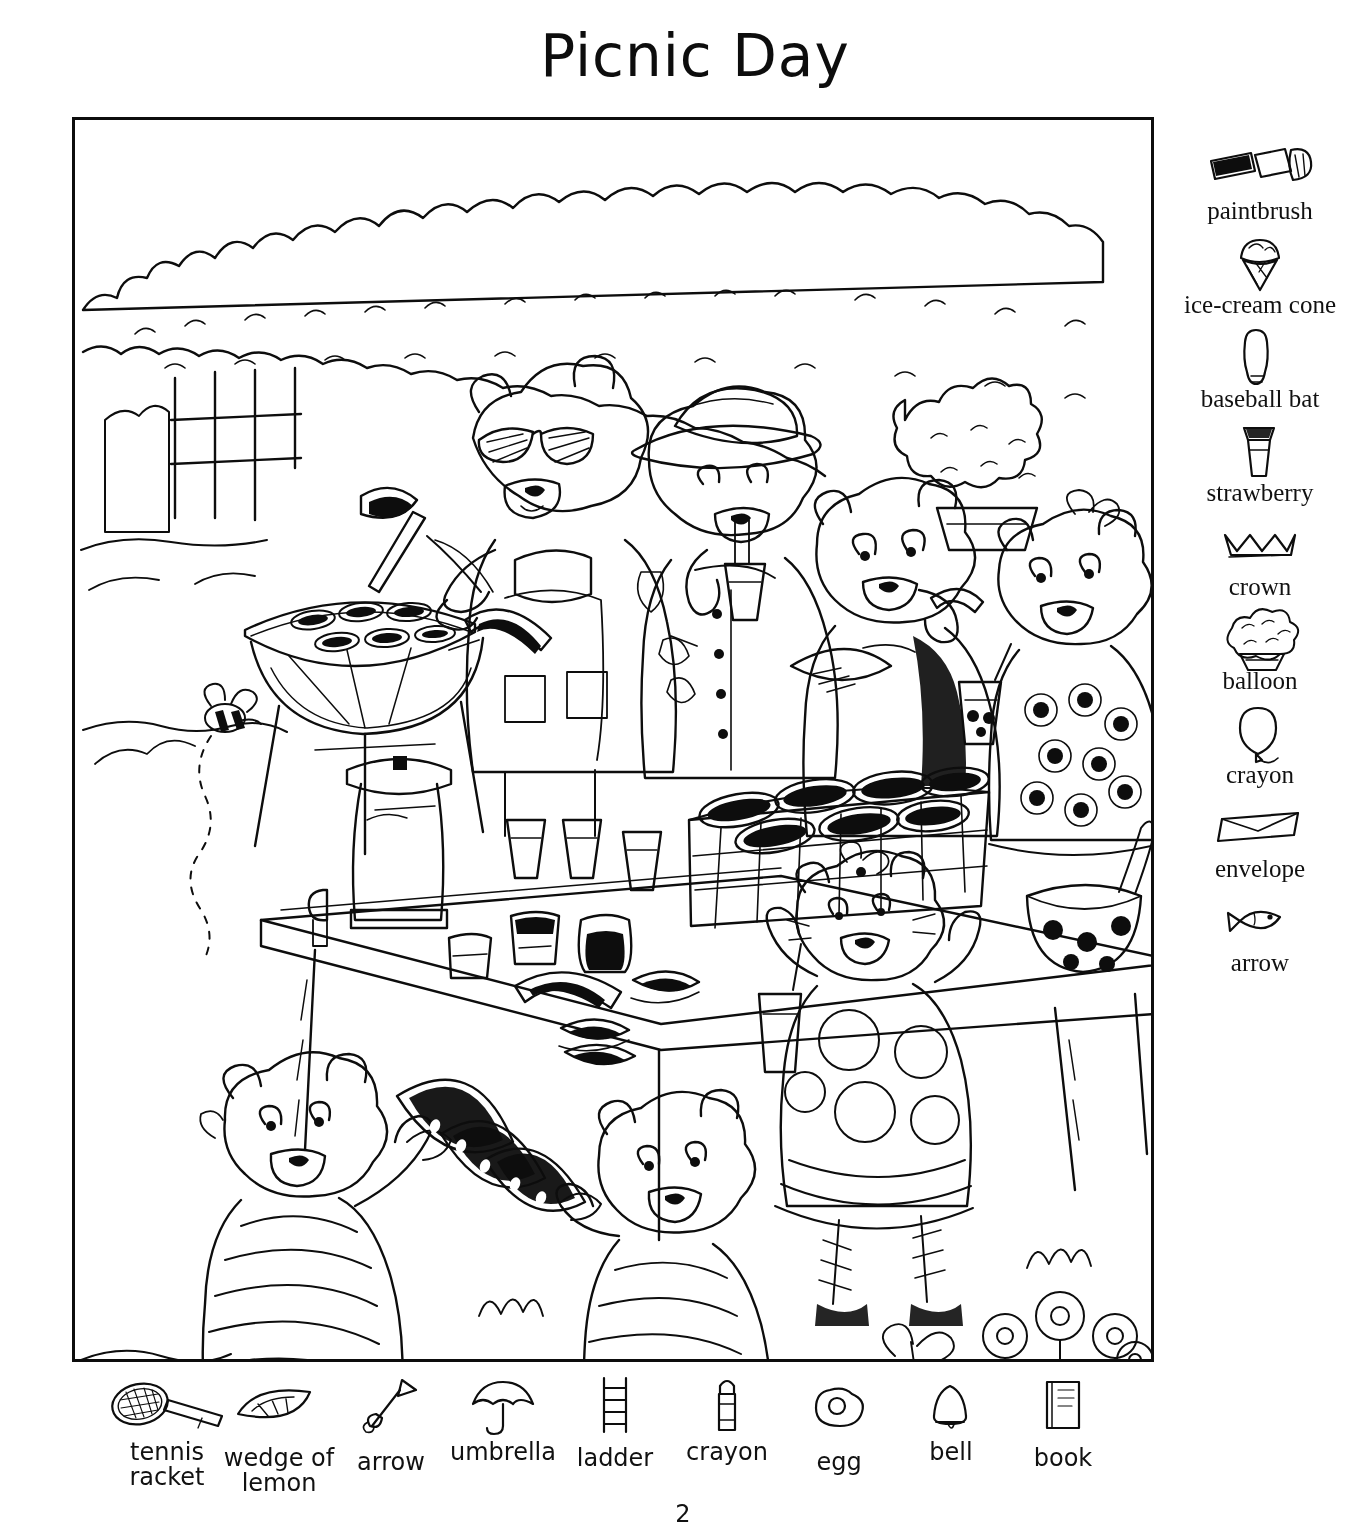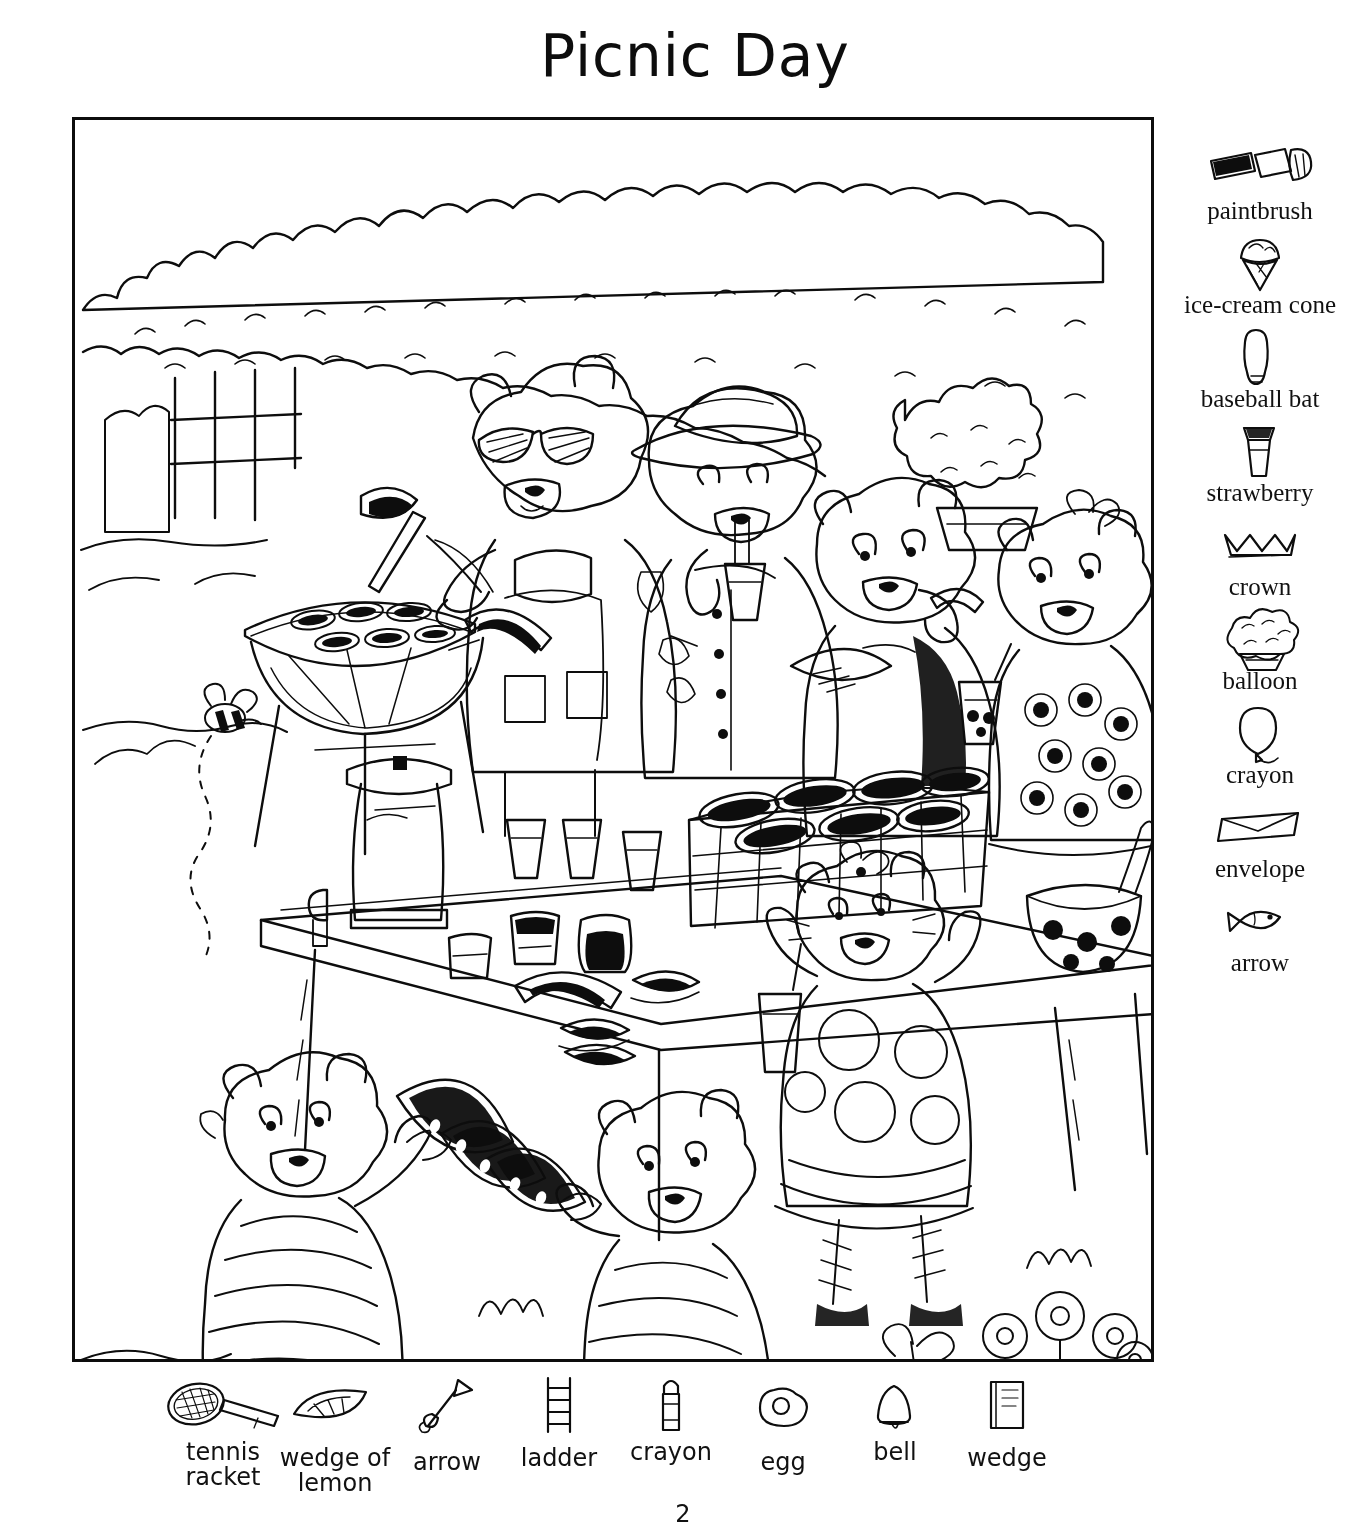--- a/index.html
+++ b/index.html
@@ -787,20 +787,31 @@
           <path d="M46 6 l14 10 l-18 6 z"></path>
           <path d="M44 16 l-28 36"></path>
           <path d="M20 40 q-12 2 -6 12 q10 4 12 -8 z"></path>
           <path d="M12 48 q-8 4 -2 10 q8 2 8 -6" stroke-width="1.6"></path>
         </g>
           </svg>
       </span>
       <span class="label">arrow</span>
     </div>
 
+    <div class="bottom-item">
+      <span class="glyph">
+        <svg width="80" height="60" viewBox="0 0 80 60">
+            <g class="ink" stroke-width="2.2">
+          <path d="M10 28 q8 -22 30 -22 q22 0 30 22 q-14 -8 -20 0 q-10 -8 -20 0 q-10 -8 -20 0 z"></path>
+          <path d="M40 28 l0 22 q0 8 -9 8 q-7 0 -7 -6"></path>
+        </g>
+          </svg>
+      </span>
+      <span class="label">umbrella</span>
+    </div>
 
     <div class="bottom-item shift-a">
       <span class="glyph">
         <svg width="54" height="62" viewBox="0 0 54 62">
             <g class="ink" stroke-width="2.2">
           <path d="M16 4 l0 54 M38 4 l0 54"></path>
           <path d="M16 14 l22 0 M16 26 l22 0 M16 38 l22 0 M16 50 l22 0"></path>
         </g>
           </svg>
       </span>
@@ -848,19 +859,19 @@
     <div class="bottom-item shift-a">
       <span class="glyph">
         <svg width="56" height="60" viewBox="0 0 56 60">
             <g class="ink" stroke-width="2.2">
           <path d="M12 6 l32 0 l0 46 l-32 0 z"></path>
           <path d="M17 6 l0 46" stroke-width="1.5"></path>
           <path d="M23 14 l16 0 M23 22 l16 0 M23 30 l14 0" stroke-width="1.2"></path>
         </g>
           </svg>
       </span>
-      <span class="label">wedge</span>
+      <span class="label">book</span>
     </div>
   </div>
 
   <div class="page-number">2</div>
 
 </div>
 
 </body></html>

